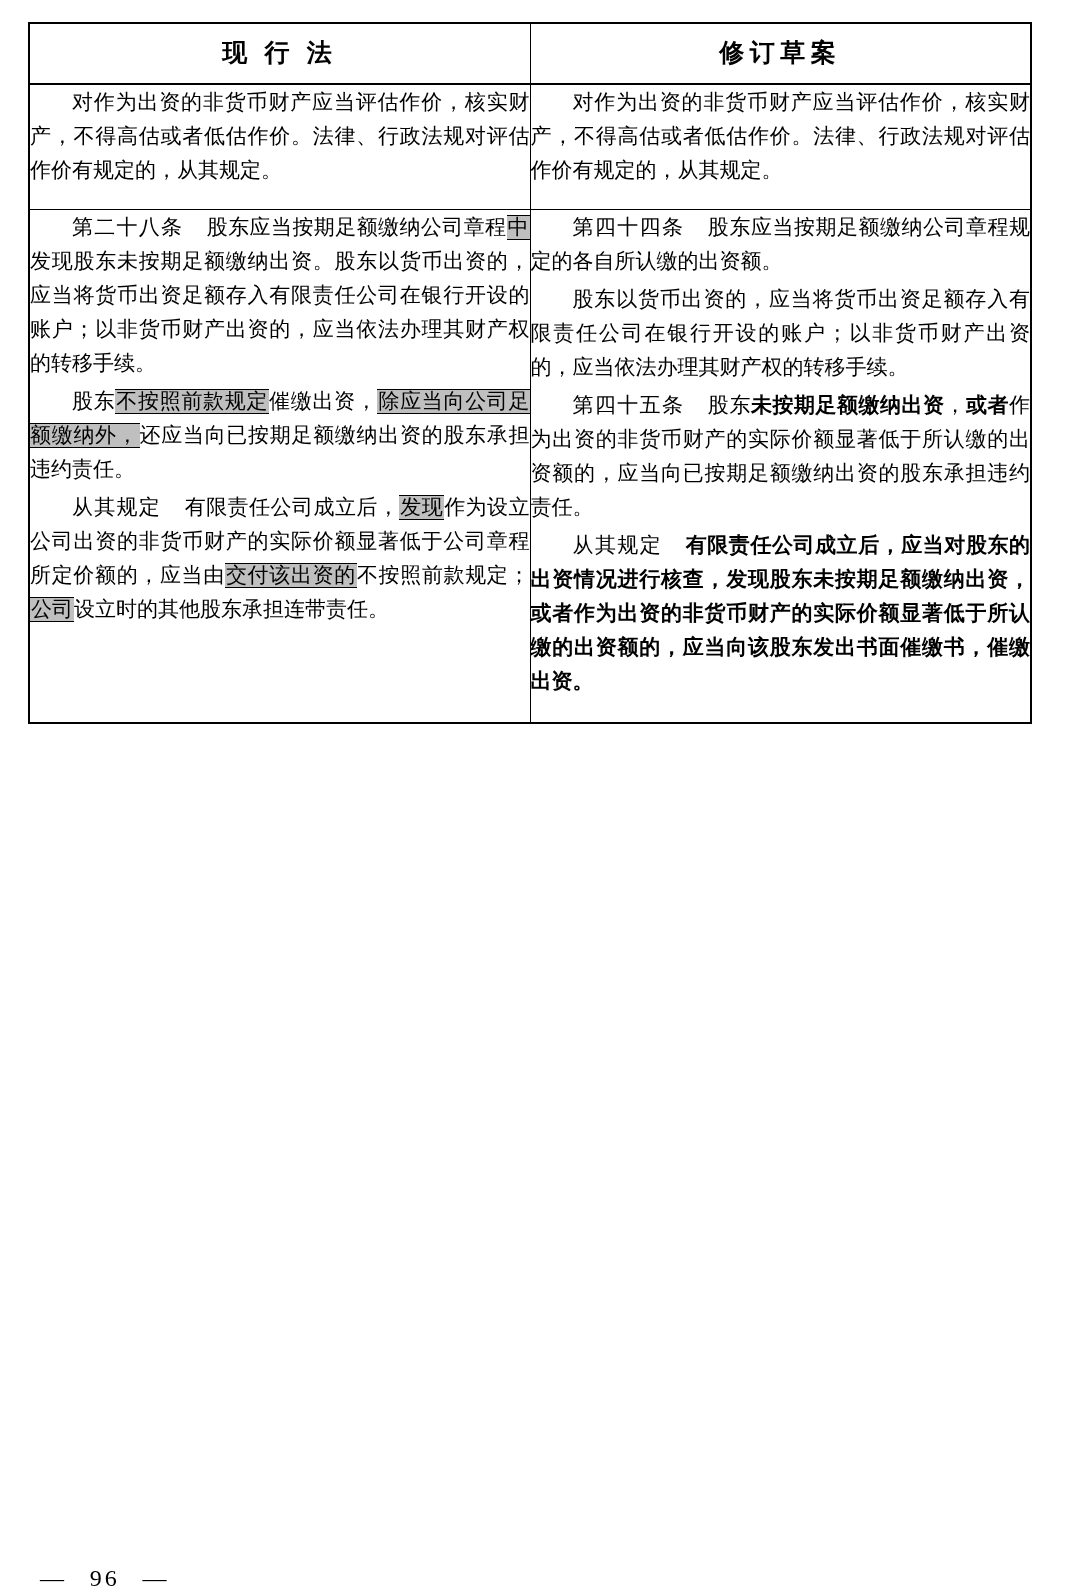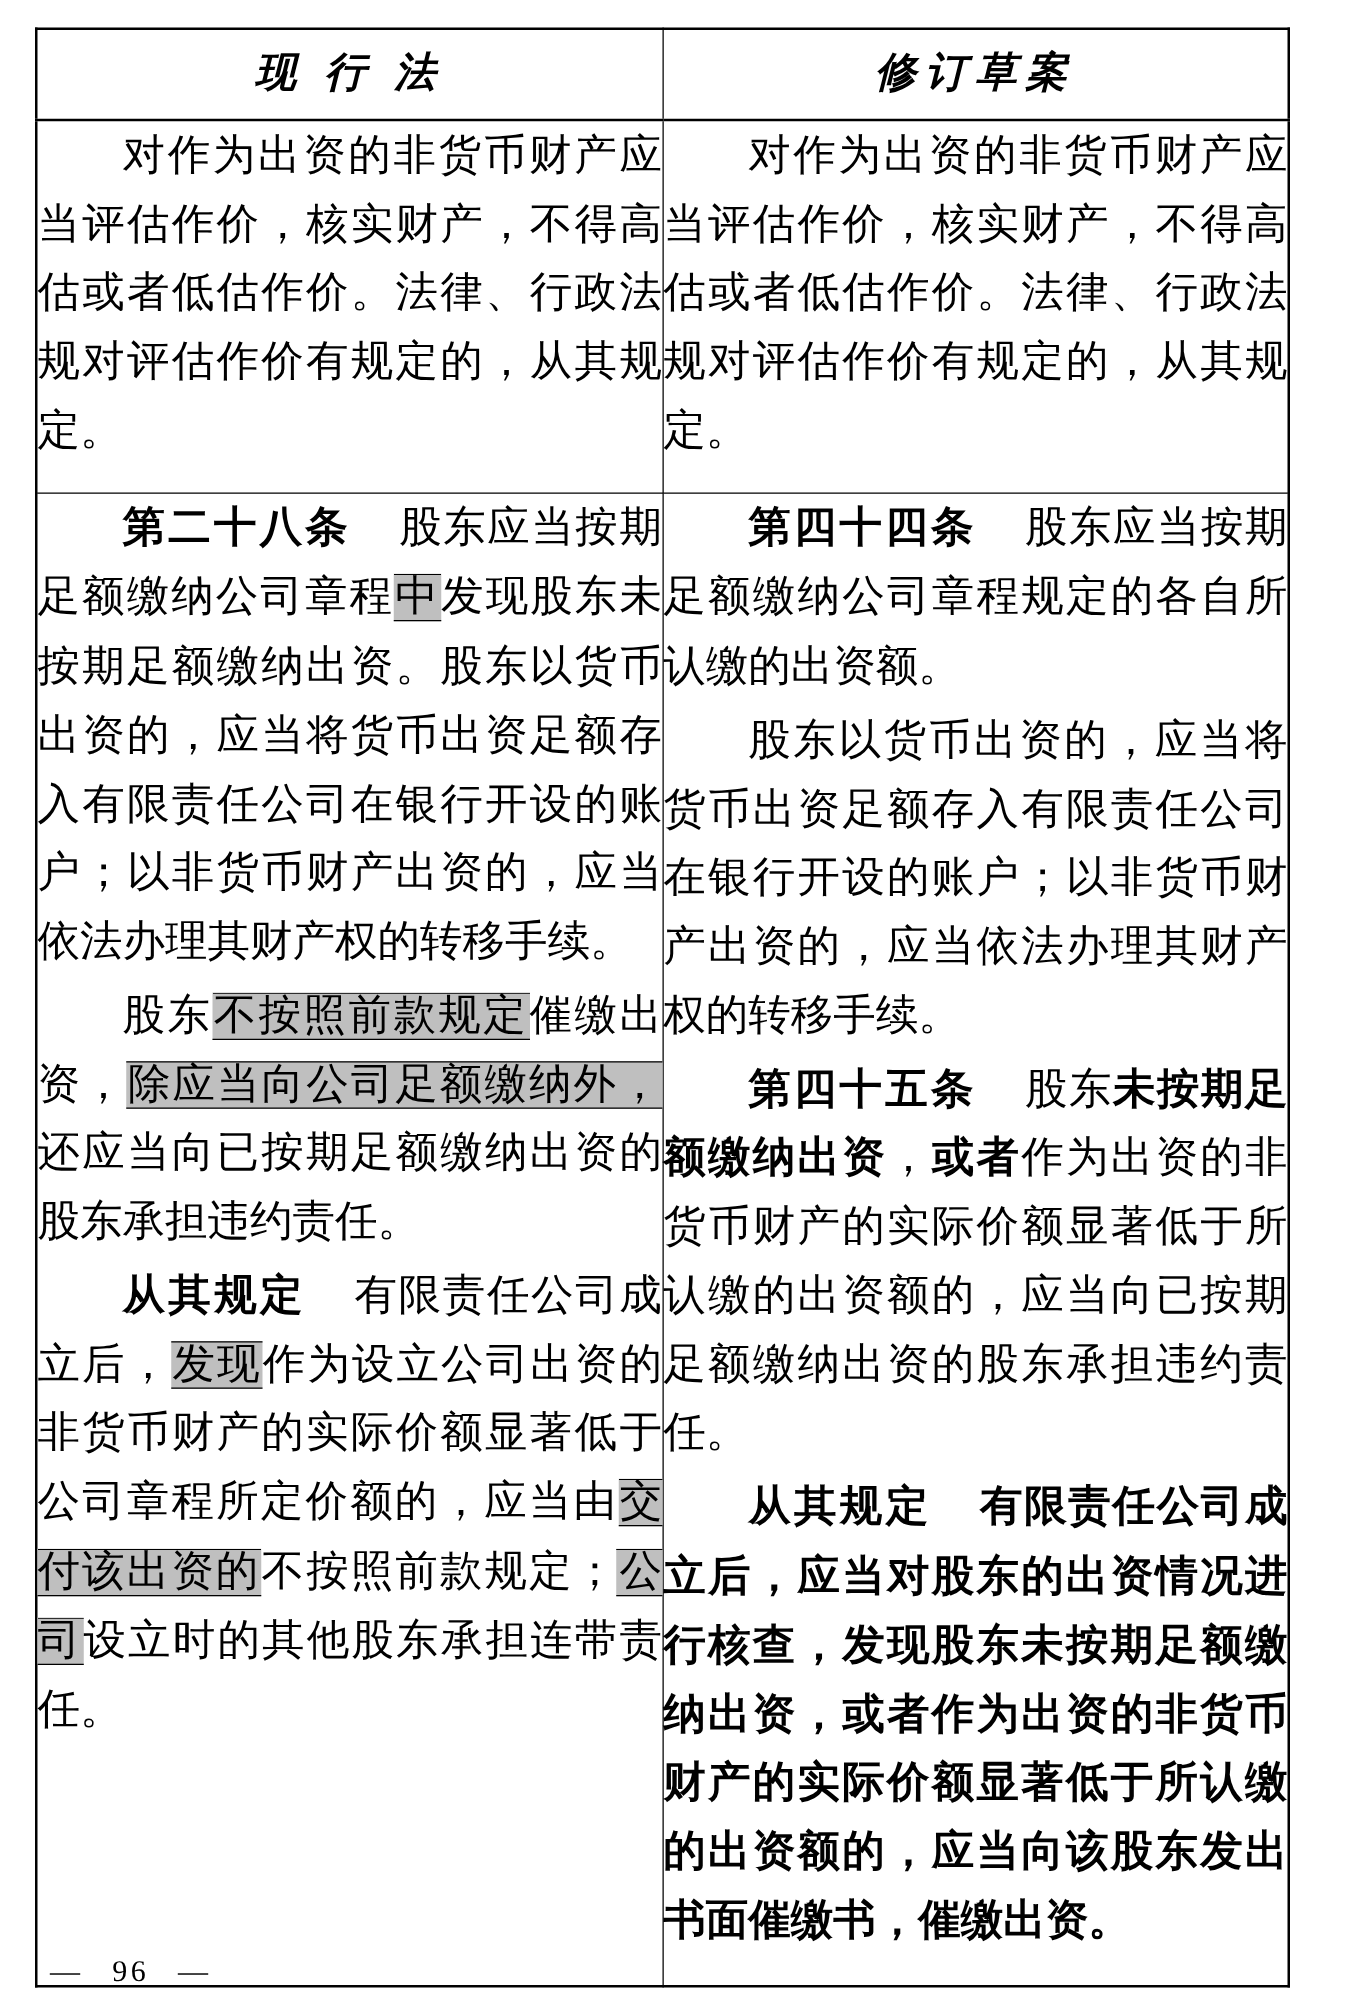--- a/index.html
+++ b/index.html
@@ -30,42 +30,41 @@
   table.compare col.left  { width: 501px; }
   table.compare col.right { width: 501px; }
   table.compare th, table.compare td {
     border: 1px solid #000;
     vertical-align: top;
     padding: 0;
   }
   table.compare th {
     text-align: center;
     font-weight: bold;
-    font-size: 33px;
+    font-size: 25px;
     letter-spacing: 0.22em;
     padding: 12px 0 14px 0;
     border-bottom: 2px solid #000;
-    font-style: italic;
   }
   th.head-right { letter-spacing: 0.04em; border-radius: 15px; }
 
   .cell {
     padding: 14px 20px 18px 20px;
-    font-size: 34px;
+    font-size: 21px;
     line-height: 1.62;
     text-align: justify;
     text-justify: inter-ideograph;
   }
   .para {
     margin: 0 0 0 0;
     text-indent: 2em;
   }
   .para + .para { margin-top: 4px; }
   .art-title {
-    font-weight: bold;
+    font-weight: normal;
     letter-spacing: 0.04em;
   }
   .gap { display: inline-block; width: 1.1em; }
 
   .hl {
     background: #bfbfbf;
     box-shadow: 0 1px 0 #000 inset;
     border-bottom: 1px solid #000;
     padding: 0 1px;
   }

